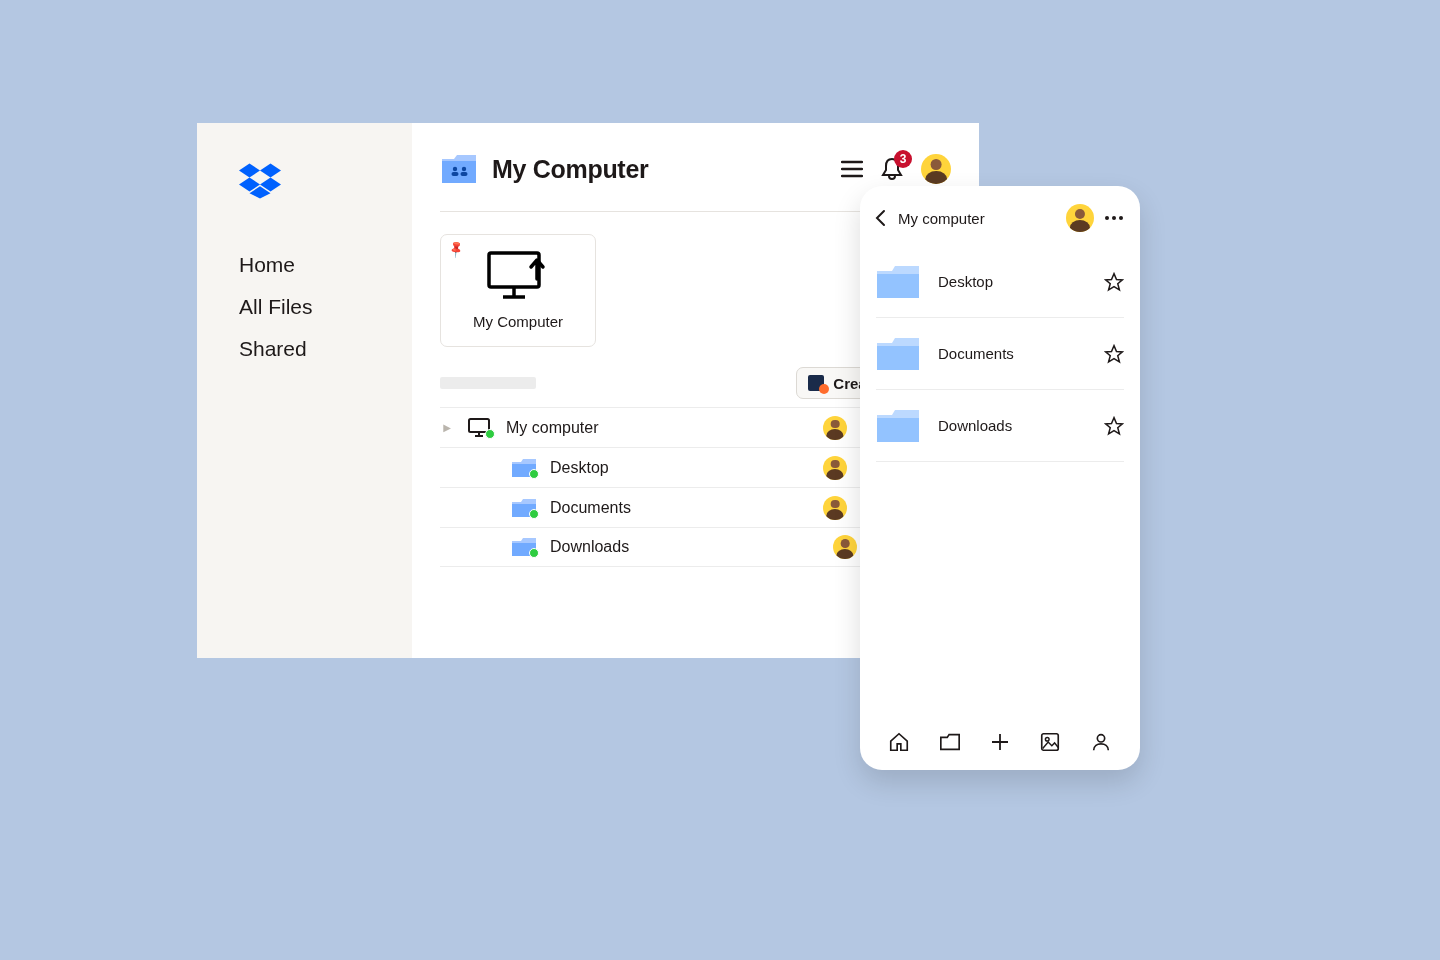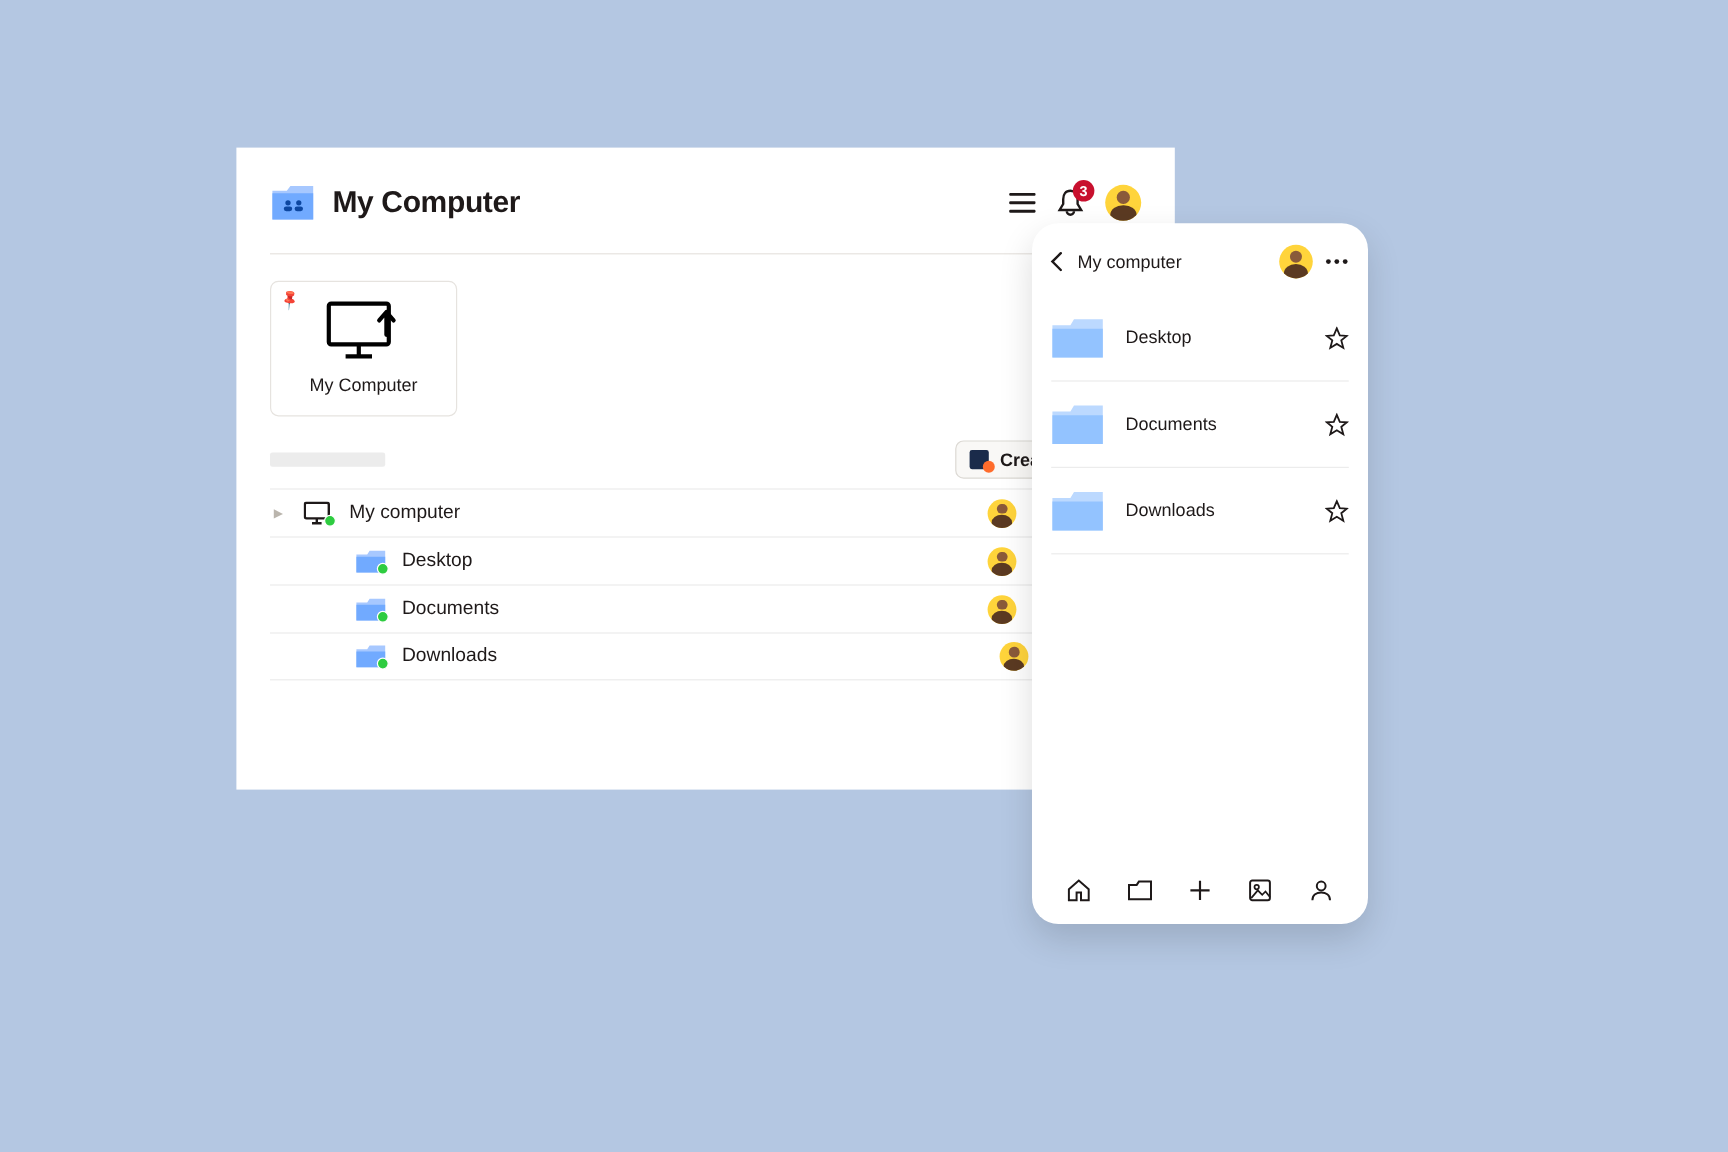--- a/index.html
+++ b/index.html
@@ -218,20 +218,36 @@
   }
   .mtab > div { cursor:pointer; }
 
   svg { display:block; }
 </style>
 </head>
 <body>
 
 <div class="desktop-window">
 
+  <aside class="sidebar">
+    <div class="logo">
+      <svg width="42" height="36" viewBox="0 0 48 40">
+        <g fill="#0061fe">
+          <polygon points="12,0 24,8 12,16 0,8"></polygon>
+          <polygon points="36,0 48,8 36,16 24,8"></polygon>
+          <polygon points="12,16 24,24 12,32 0,24"></polygon>
+          <polygon points="36,16 48,24 36,32 24,24"></polygon>
+          <polygon points="24,26 36,34 24,40 12,34"></polygon>
+        </g>
+      </svg>
+    </div>
+    <div class="nav-item">Home</div>
+    <div class="nav-item">All Files</div>
+    <div class="nav-item">Shared</div>
+  </aside>
 
   <main class="main">
 
     <div class="header">
       <span class="header-folder-icon">
         <svg width="38" height="32" viewBox="0 0 38 32">
           <path fill="#a7c8ff" d="M2 6 L14 6 L17 2 L36 2 L36 30 L2 30 Z"></path>
           <path fill="#71aaff" d="M2 8 L36 8 L36 30 L2 30 Z"></path>
           <g fill="#0d47a1">
             <circle cx="15" cy="16" r="2.2"></circle>

